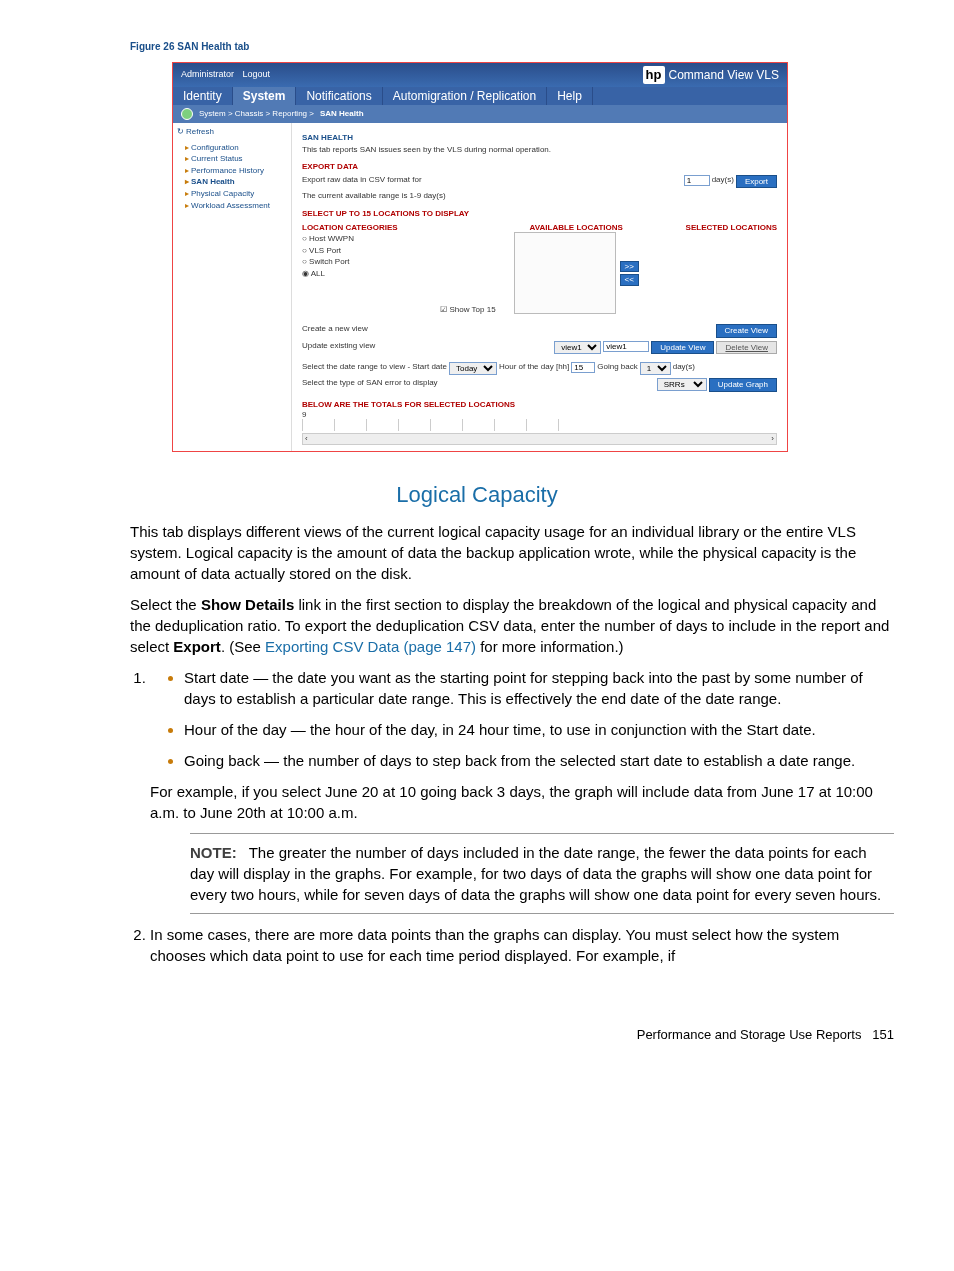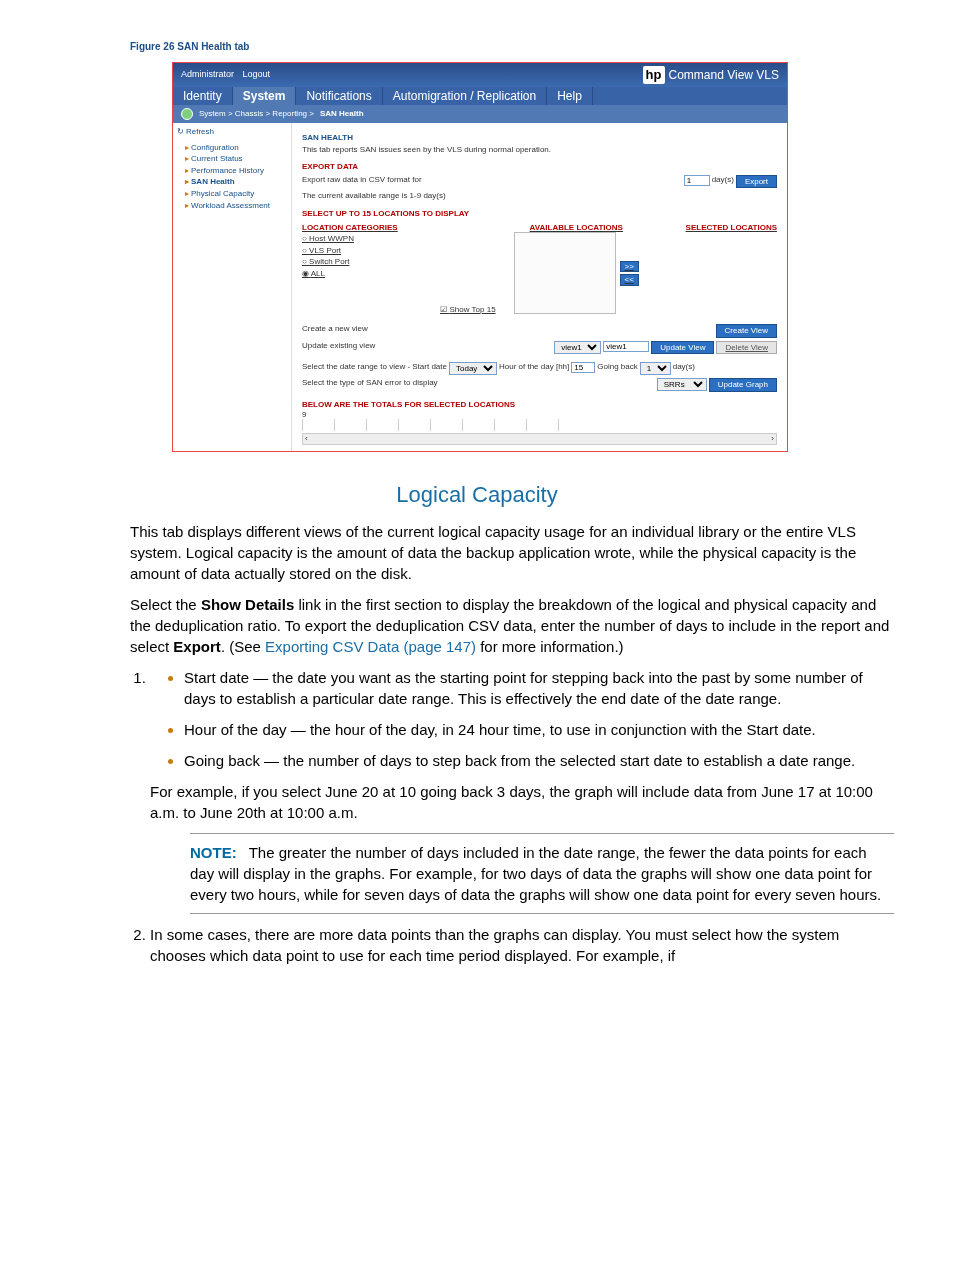--- a/index.html
+++ b/index.html
@@ -86,21 +86,21 @@
     font-size:8px;
     position:relative;
     color:#333;
   }
   .ss-main .sec-title{color:#1a4f8a;font-weight:bold;margin:4px 0 2px 0;}
   .ss-main .redlabel{color:#b00000;font-weight:bold;font-size:8px;margin-top:8px;}
   .ss-row{margin:3px 0;display:flex;align-items:flex-start;gap:2px;flex-wrap:wrap;}
   .ss-btn{background:#2a6fc1;color:#fff;border:1px solid #1a4f8a;padding:1px 8px;font-size:8px;}
   .ss-btn.gray{background:#e5e5e5;color:#555;border-color:#aaa;text-decoration:underline;}
   .ss-input{border:1px solid #7a9fcf;padding:0 2px;font-size:8px;}
-  .cols3{display:flex;gap:18px;margin-top:4px;text-decoration:underline;}
+  .cols3{display:flex;gap:18px;margin-top:4px;}
   .colbox{flex:1;}
   .loclist{border:1px solid #bbb;min-height:80px;width:100px;background:#fbfbfb;}
   .movebtns{display:flex;flex-direction:column;gap:2px;justify-content:center;}
   .movebtns .mb{background:#2a6fc1;color:#fff;font-size:8px;padding:0 4px;border:1px solid #1a4f8a;}
   .radio-list label{display:block;margin:2px 0;}
   .ss-totals{margin-top:6px;}
   .graphstub{height:12px;display:flex;gap:1px;}
   .graphstub span{width:30px;height:100%;border-left:1px solid #ccc;}
   .scrollstub{height:10px;background:#eee;border:1px solid #ccc;margin-top:2px;display:flex;justify-content:space-between;align-items:center;padding:0 2px;}
   .h2 {
@@ -117,21 +117,21 @@
   .body-text p { margin: 10px 0; }
   .body-text b { font-weight: bold; }
   .link { color: #1a6ea8; }
   ol.numlist { margin:10px 0; padding-left: 20px;}
   ol.numlist > li { margin-bottom:10px; }
   ul.bullets { list-style: disc; padding-left: 34px; margin:8px 0;}
   ul.bullets li { margin-bottom:10px;}
   ul.bullets li::marker { color:#c77b0a; }
   .sub-indent{margin-left:40px;}
   .note-block{border-top:1px solid #999;border-bottom:1px solid #999;padding:8px 0;margin:10px 0 10px 40px;}
-  .note-label{color:#0369a1;font-weight:bold;margin-right:12px;}
+  .note-label{color:#404040;font-weight:bold;margin-right:12px;}
   .footer{margin-top:60px;text-align:right;font-size:13px;}
 </style>
 </head>
 <body>
 
 <div class="page">
 
   <div class="figure-title">Figure 26 SAN Health tab</div>
 
   <div class="screenshot">
@@ -276,14 +276,17 @@
         </ul>
         <p class="sub-indent">For example, if you select June 20 at 10 going back 3 days, the graph will include data from June 17 at 10:00 a.m. to June 20th at 10:00 a.m.</p>
         <div class="note-block">
           <span class="note-label">NOTE:</span><span>The greater the number of days included in the date range, the fewer the data points for each day will display in the graphs. For example, for two days of data the graphs will show one data point for every two hours, while for seven days of data the graphs will show one data point for every seven hours.</span>
         </div>
       </li>
       <li>In some cases, there are more data points than the graphs can display. You must select how the system chooses which data point to use for each time period displayed. For example, if</li>
     </ol>
   </div>
 
+  <div class="footer">
+    <span>Performance and Storage Use Reports</span>&nbsp;&nbsp;&nbsp;<span>151</span>
+  </div>
 
 </div>
 
 </body></html>

